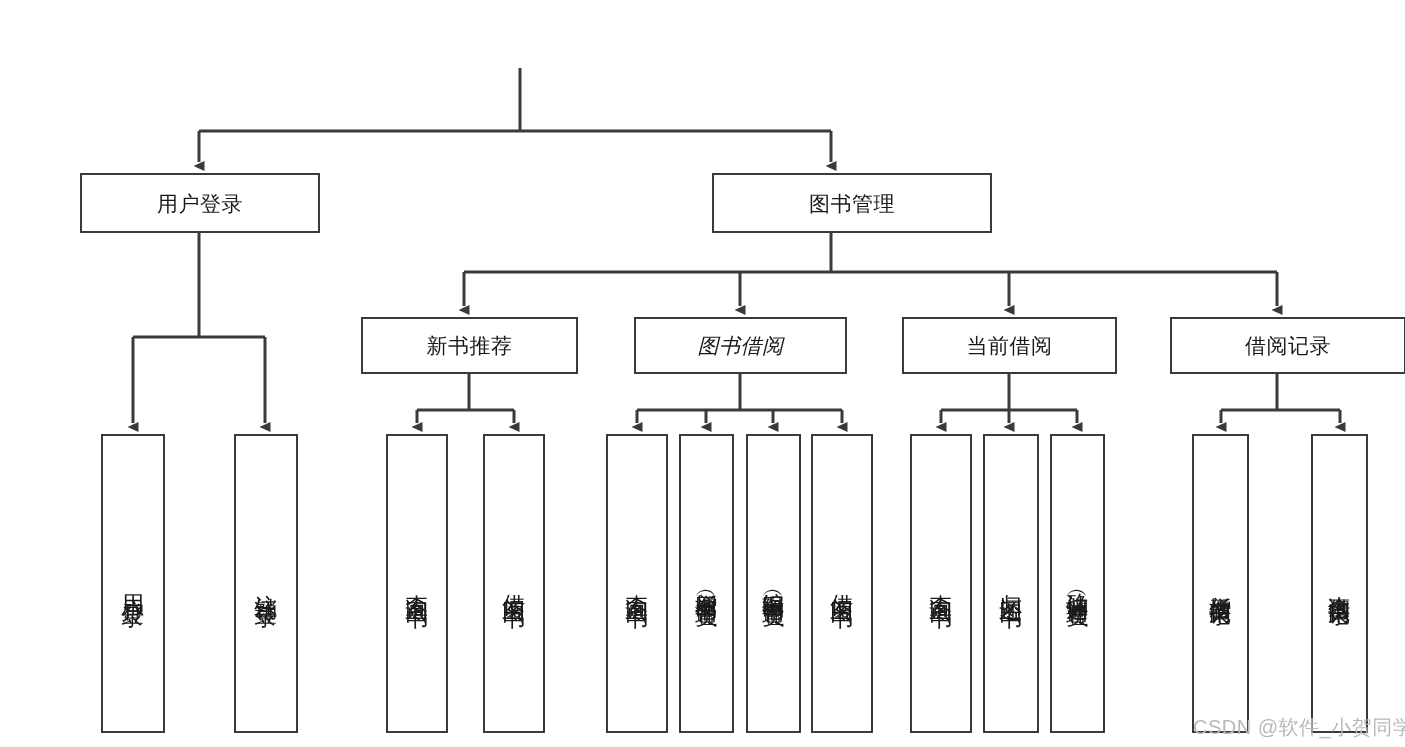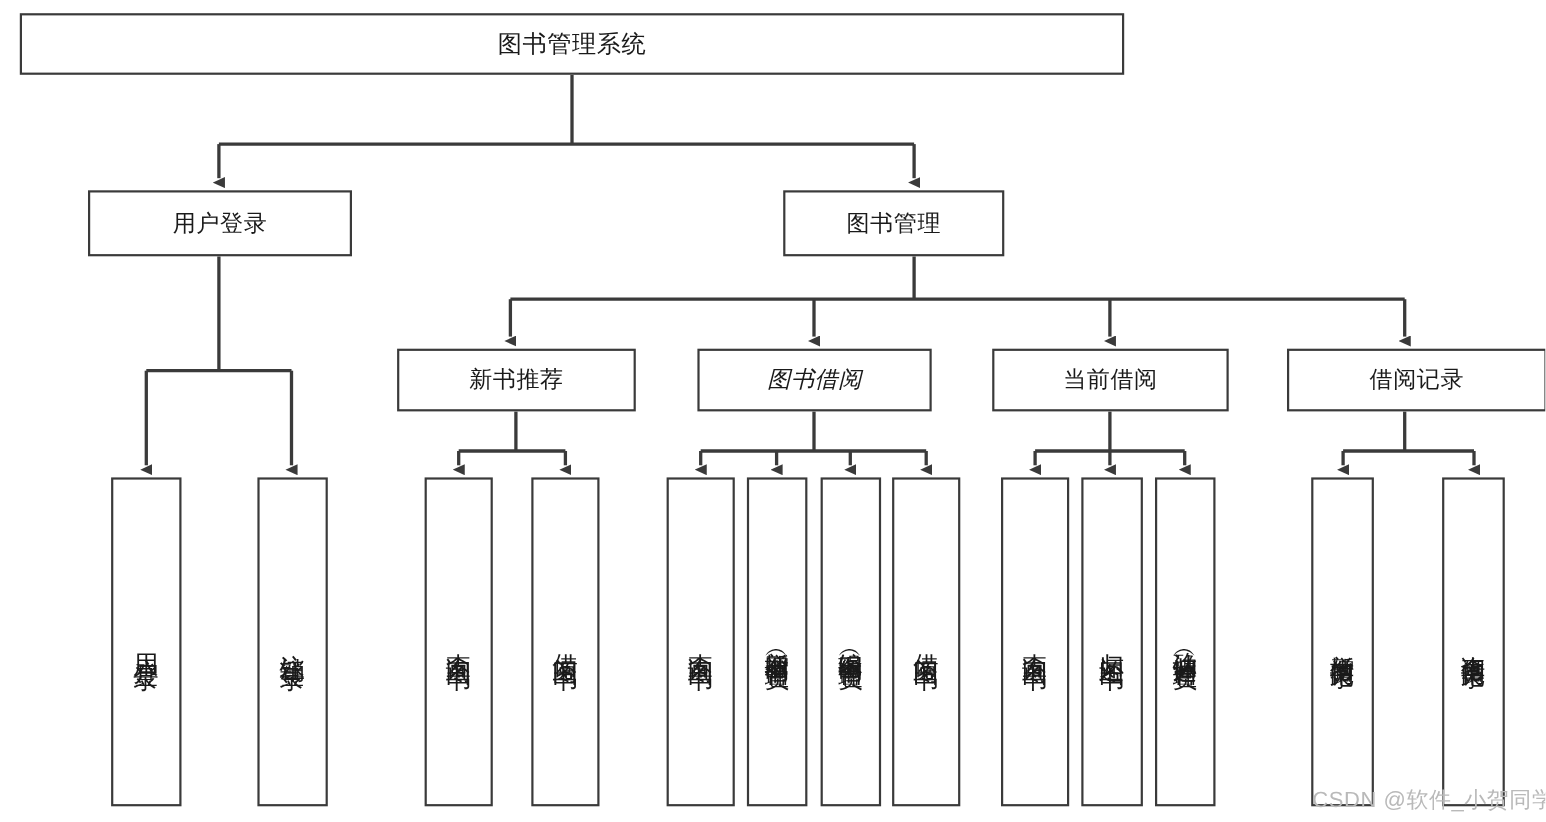--- a/index.html
+++ b/index.html
@@ -124,28 +124,25 @@
       <path d="M1009,410 L1009,423" marker-end="url(#arrow)"></path>
       <path d="M1077,410 L1077,423" marker-end="url(#arrow)"></path>
 
       <path d="M1277,374 L1277,410"></path>
       <path d="M1221,410 L1340,410"></path>
       <path d="M1221,410 L1221,423" marker-end="url(#arrow)"></path>
       <path d="M1340,410 L1340,423" marker-end="url(#arrow)"></path>
     </g>
   </svg>
 
-  <div class="node root horiz" style="left:18px; top:12px; width:1004px; height:56px;">
-    <span class="label">图书管理系统</span>
-  </div>
 
   <div class="node horiz" style="left:80px; top:173px; width:240px; height:60px;">
     <span class="label">用户登录</span>
   </div>
-  <div class="node horiz" style="left:712px; top:173px; width:201px; height:60px;">
+  <div class="node horiz" style="left:712px; top:173px; width:280px; height:60px;">
     <span class="label">图书管理</span>
   </div>
 
   <div class="node horiz" style="left:361px; top:317px; width:217px; height:57px;">
     <span class="label">新书推荐</span>
   </div>
   <div class="node horiz" style="left:634px; top:317px; width:213px; height:57px;font-style:italic;">
     <span class="label">图书借阅</span>
   </div>
   <div class="node horiz" style="left:902px; top:317px; width:215px; height:57px;align-items:center;">

